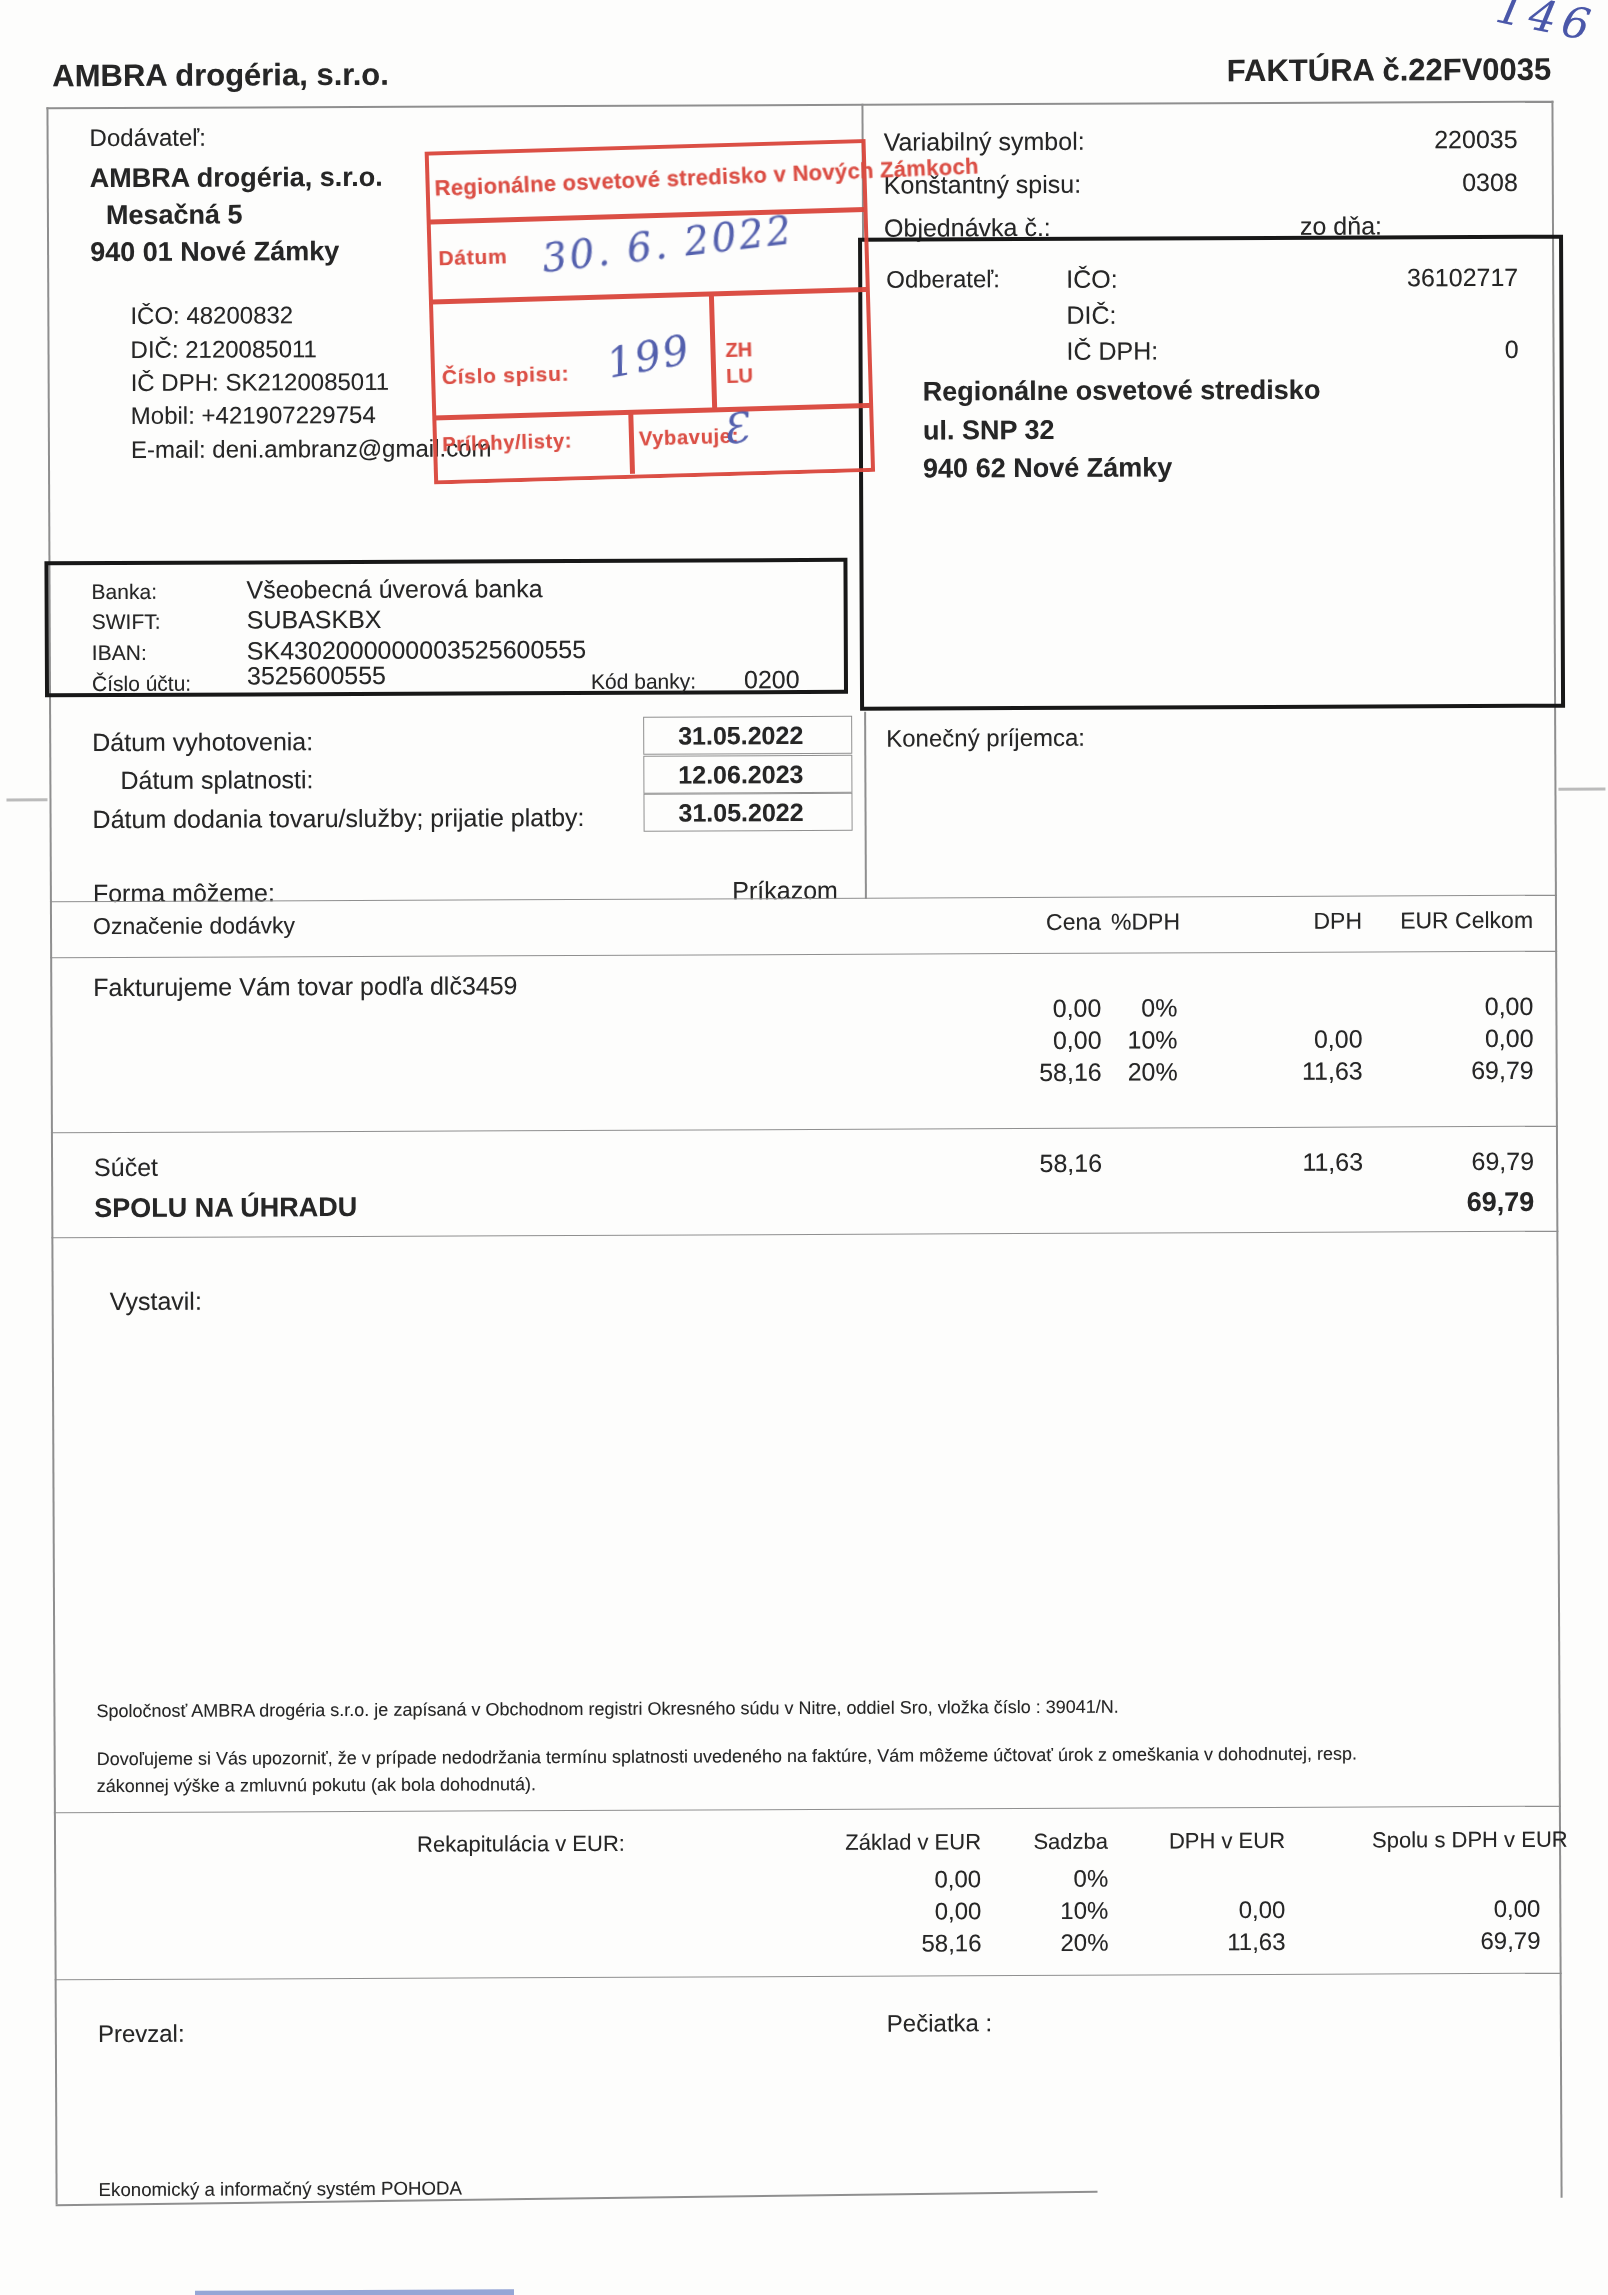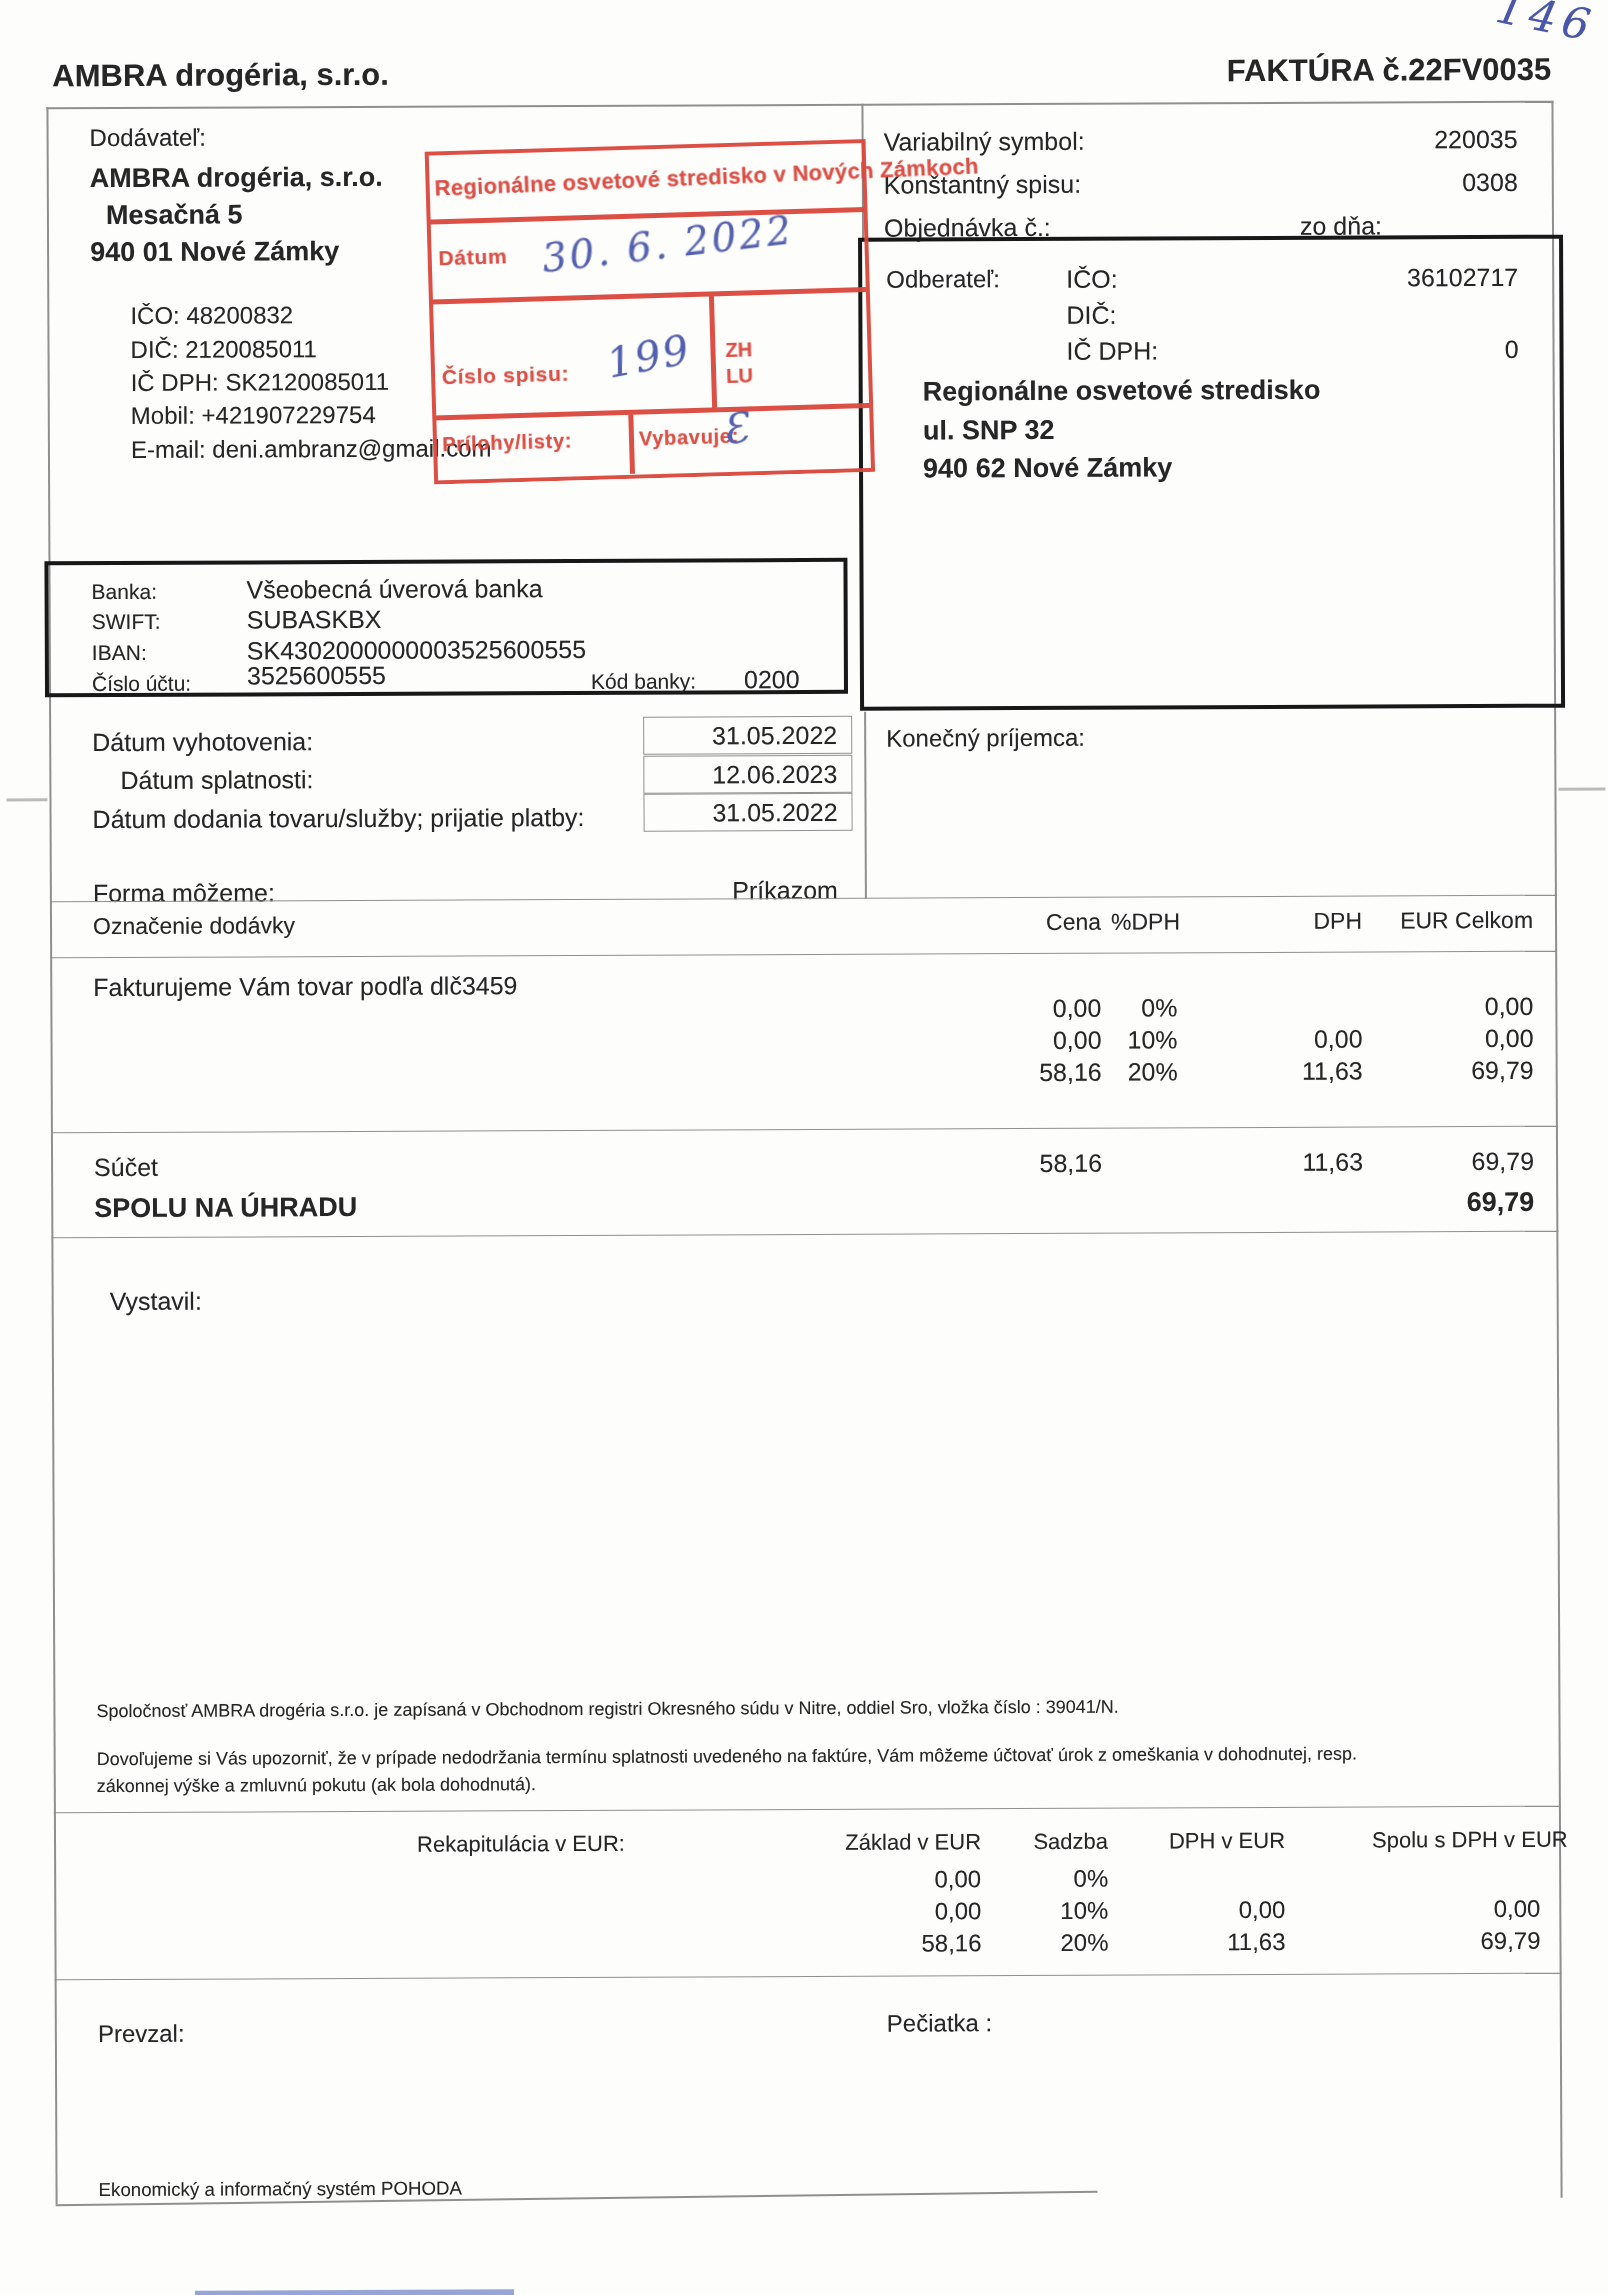--- a/index.html
+++ b/index.html
@@ -21,21 +21,21 @@
   .f37{font-size:25px;}
   .f38{font-size:25px;}
   .f40{font-size:27px;}
   .f41{font-size:27px;}
   .f46{font-size:31px;}
   .ln{background:#8f8f8f;}
   .fold{background:#bbbbbb;}
   .box-thick{border:4.7px solid #181818;background:transparent;}
   .box-bank{border:4px solid #181818;background:transparent;}
   .cell{border:1.3px solid #909090;background:transparent;}
-  .cellval{line-height:36px;padding-right:14px;text-align:right;}
+  .cellval{line-height:36px;padding-right:14px;text-align:center;font-weight:bold;}
   .red{color:#d9453b;text-shadow:0 0 0.7px rgba(217,69,59,.5);}
   .stamp{border:4.7px solid #d9453b;background:transparent;transform:rotate(-1.4deg);transform-origin:0 0;z-index:5;opacity:.95;}
   .srow{position:absolute;left:0;width:100%;height:4.7px;background:#d9453b;}
   .svert{position:absolute;width:4.7px;background:#d9453b;}
   .hand{font-family:"DejaVu Serif",serif;font-style:italic;color:#4a57a9;text-shadow:0 0 0.7px rgba(74,87,169,.4);white-space:nowrap;}
 </style>
 </head>
 <body>
 
 <div class="page">

